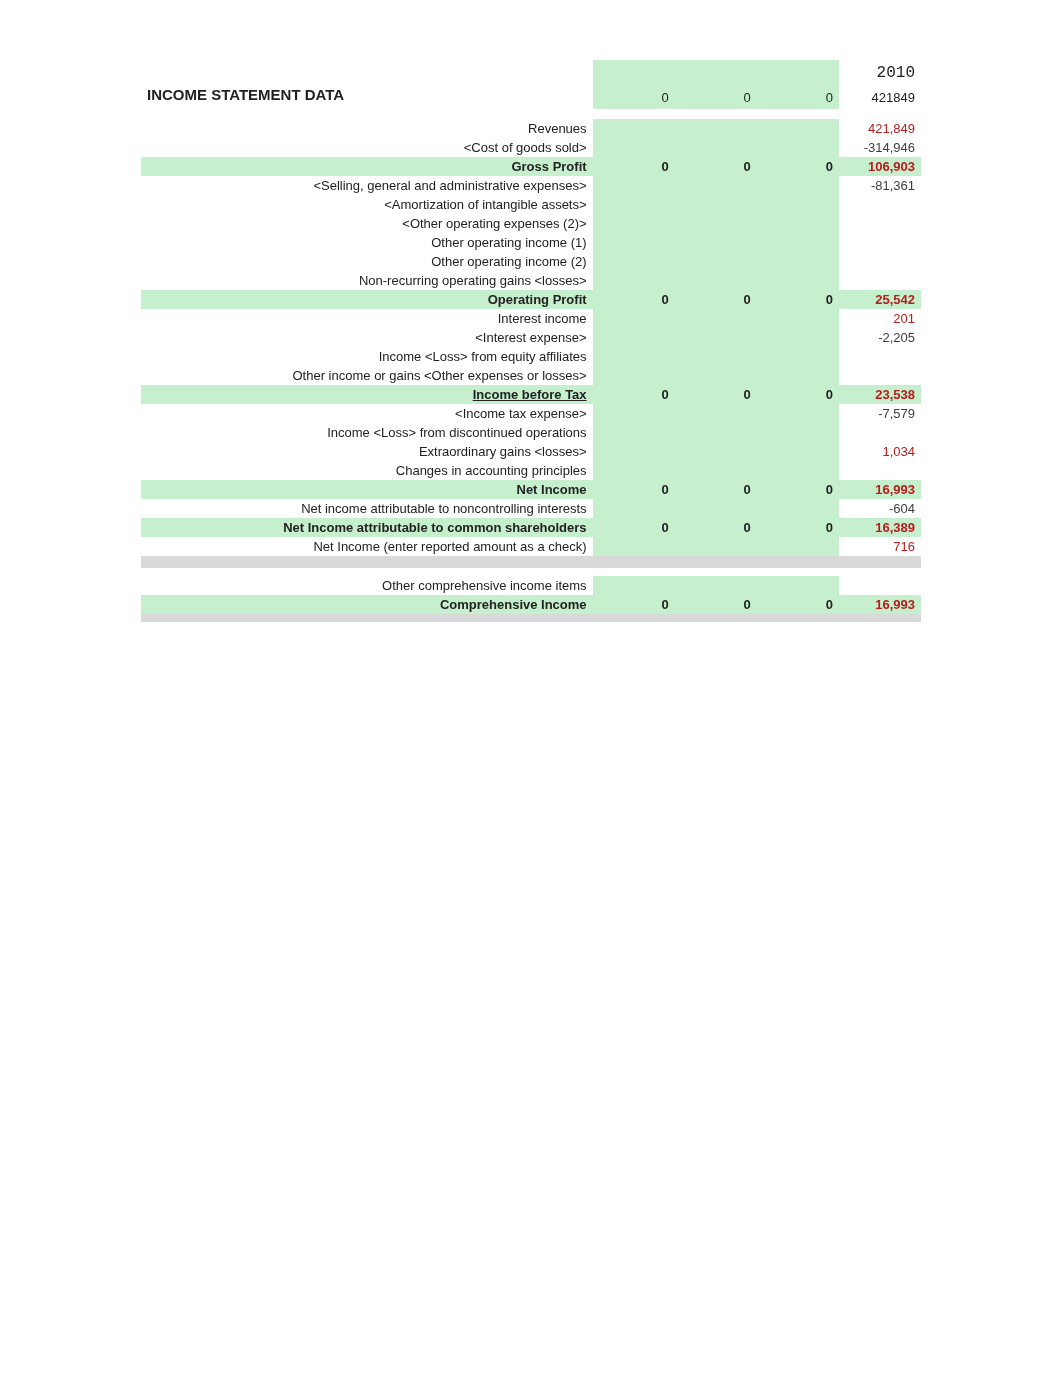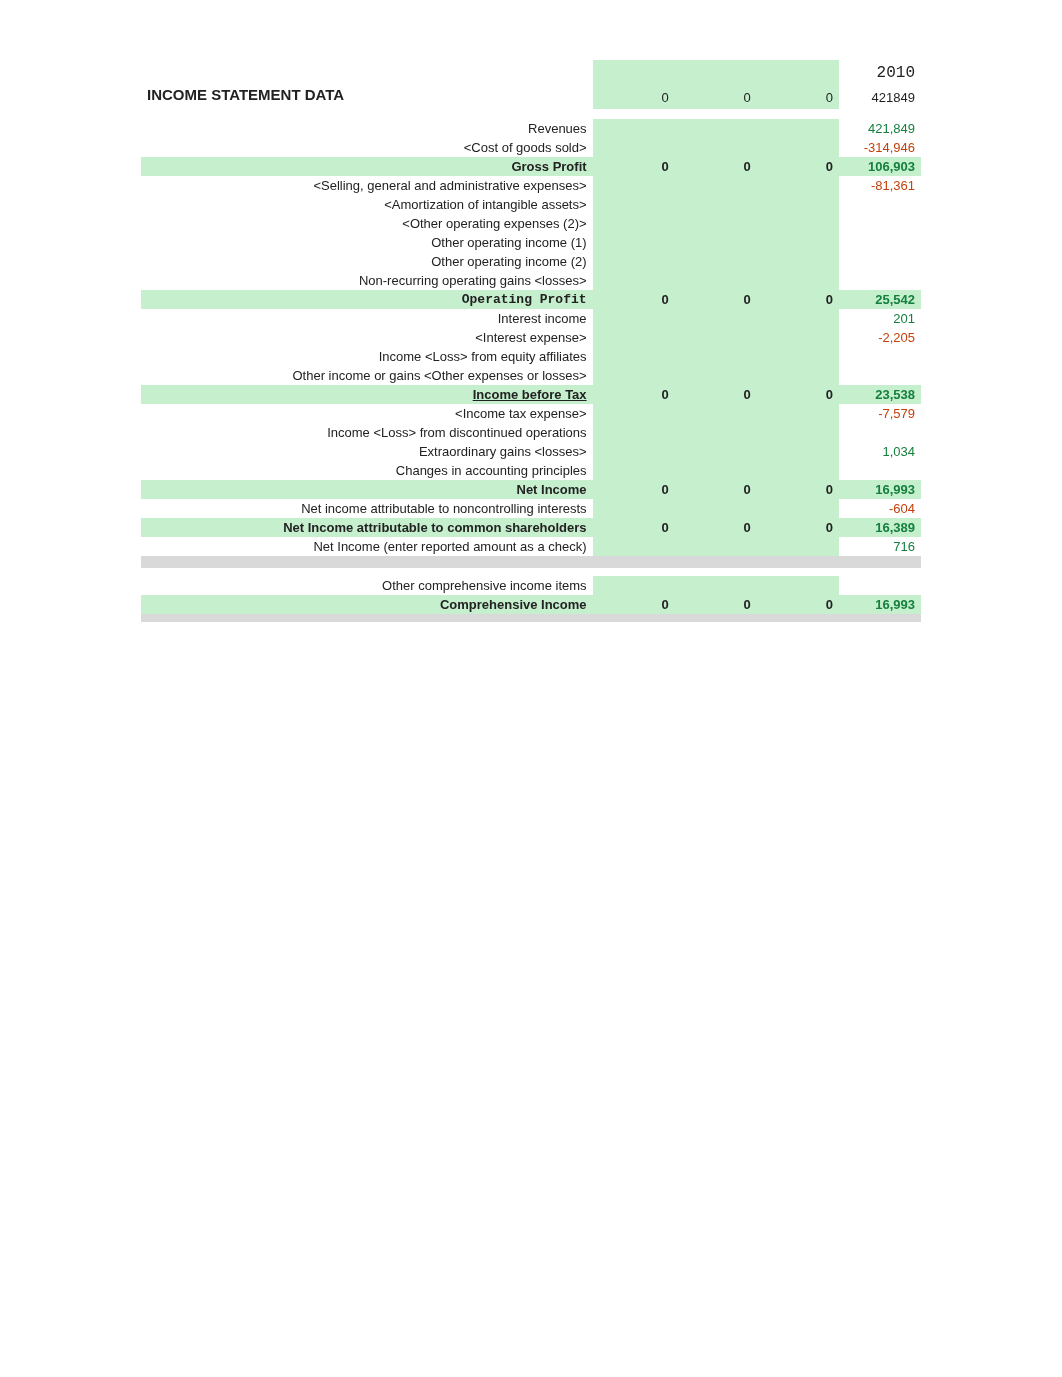--- a/index.html
+++ b/index.html
@@ -65,22 +65,22 @@
     .header-green {
       background-color: #c6efce;
     }
 
     
     .row-bold td {
       font-weight: bold;
     }
 
     
-    .val-red { color: #c2410c; padding-left: 16px; }
-    .val-green { color: #15803d; }
+    .val-red { color: #404040; padding-left: 16px; }
+    .val-green { color: #b91c1c; }
 
     .row-header-green td {
       background-color: #c6efce;
     }
 
     .top-year-row th {
       padding-bottom: 0;
       font-size: 16px;
       font-family: Liberation Mono, monospace;
     }
@@ -179,21 +179,21 @@
             <td class="num-col"></td>
           </tr>
           <tr>
             <td class="label-col">Non-recurring operating gains &lt;losses&gt;</td>
             <td class="num-col green-col"></td>
             <td class="num-col green-col"></td>
             <td class="num-col green-col"></td>
             <td class="num-col"></td>
           </tr>
           <tr class="row-bold row-header-green">
-            <td class="label-col" style="padding-left: 4px; font-family: Liberation Mono, monospace;">Operating Profit</td>
+            <td class="label-col" style="padding-left: 4px;">Operating Profit</td>
             <td class="num-col green-col">0</td>
             <td class="num-col green-col">0</td>
             <td class="num-col green-col">0</td>
             <td class="num-col val-green">25,542</td>
           </tr>
           <tr>
             <td class="label-col">Interest income</td>
             <td class="num-col green-col"></td>
             <td class="num-col green-col"></td>
             <td class="num-col green-col"></td>

